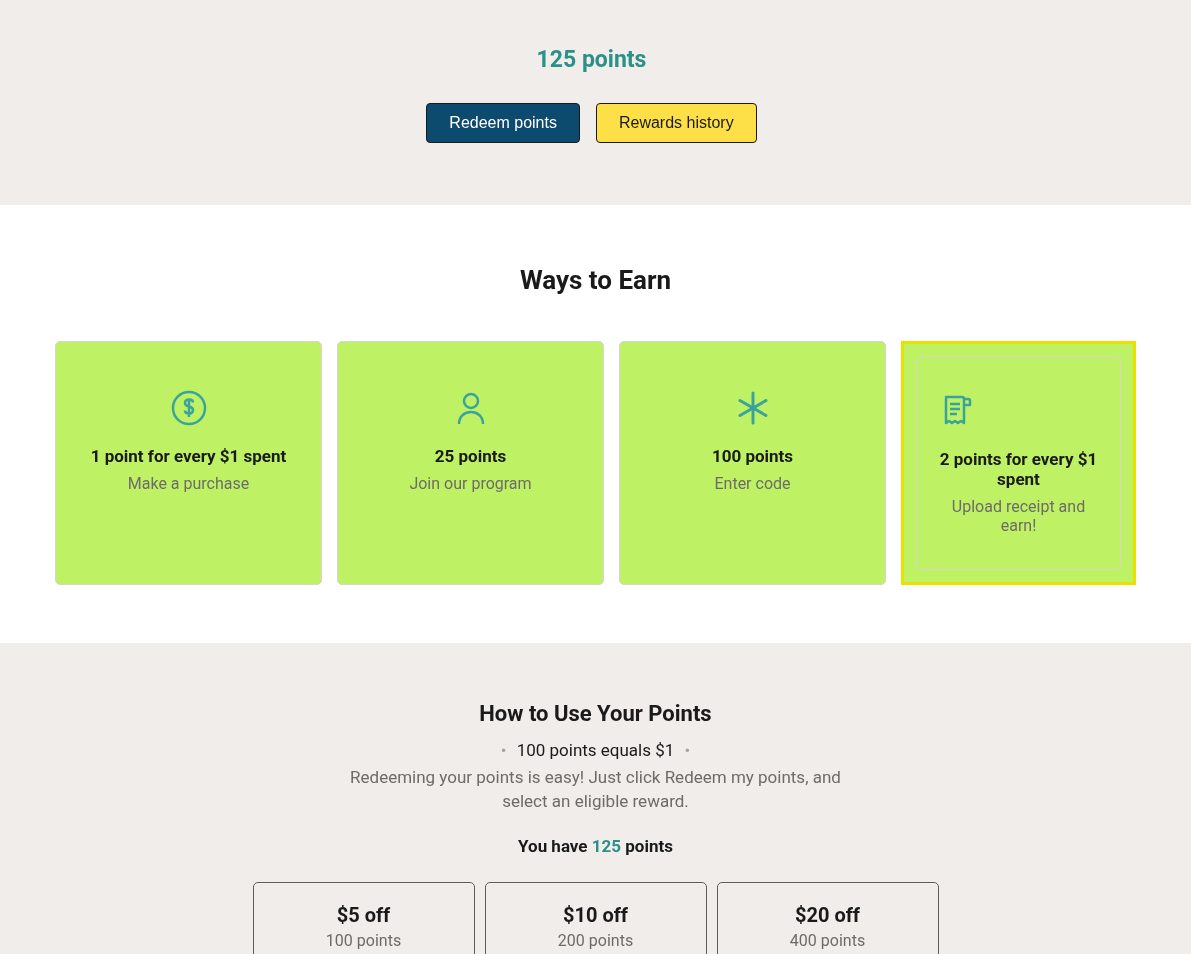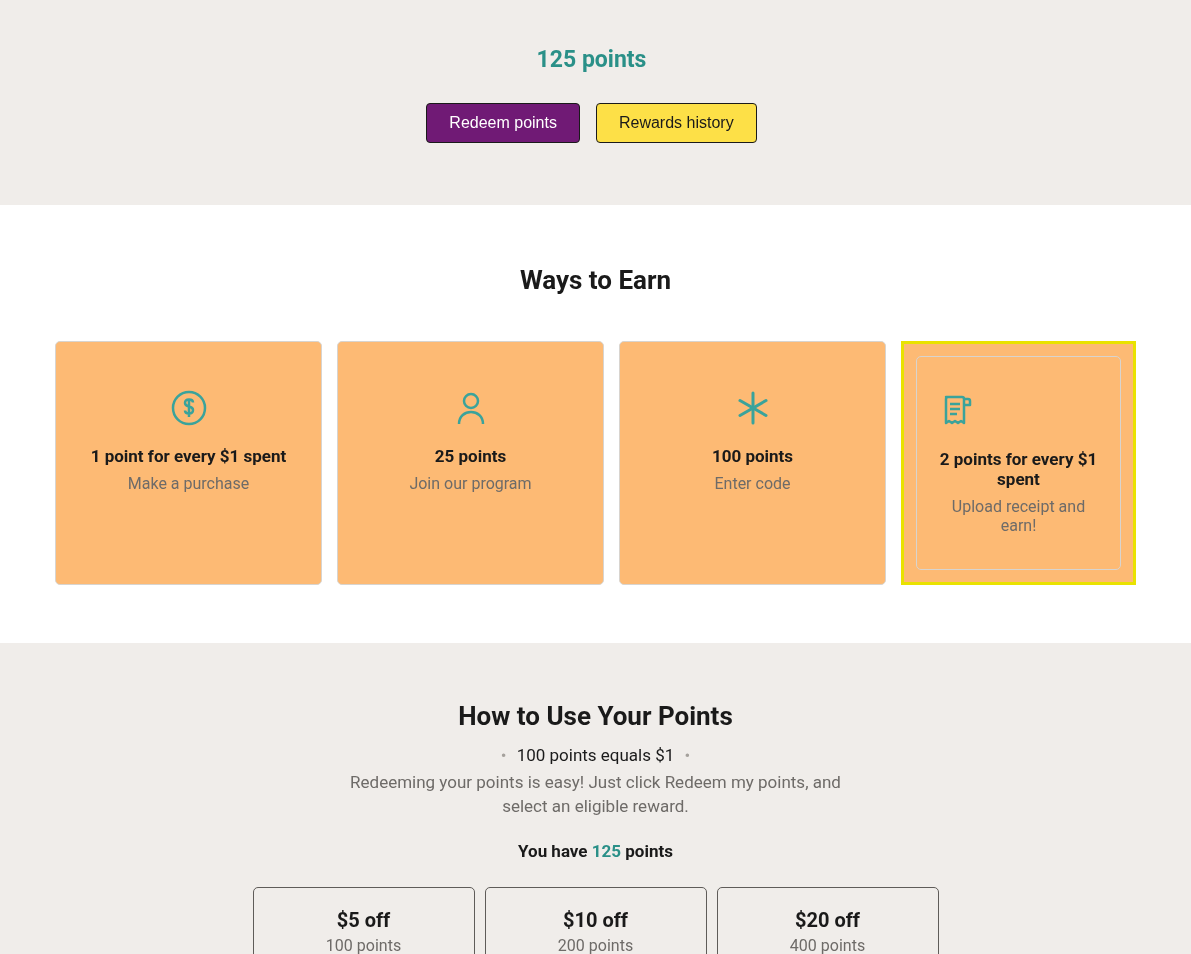--- a/index.html
+++ b/index.html
@@ -26,21 +26,21 @@
   }
   .btn {
     border-radius: 4px;
     padding: 10px 22px;
     font-size: 16px;
     font-weight: 400;
     cursor: pointer;
     border: 1px solid #1a1a1a;
   }
   .btn-primary {
-    background: #701a75;
+    background: #0c4a6e;
     color: #fff;
   }
   .btn-secondary {
     background: #fde047;
     color: #1a1a1a;
   }
   .ways {
     background: #fff;
     text-align: center;
     padding: 60px 55px 58px 55px;
@@ -57,21 +57,21 @@
   }
   .card {
     flex: 1;
     border: 1px solid #d8d4cf;
     border-radius: 5px;
     padding: 46px 18px;
     display: flex;
     flex-direction: column;
     align-items: center;
     gap: 8px;
-    background: #fdba74;
+    background: #bef264;
   }
   .card.highlight-outer {
     padding: 0;
     border: 3px solid #e9e200;
     border-radius: 0;
   }
   .card.highlight-outer .card-inner {
     margin: 12px;
     border: 1px solid #d8d4cf;
     border-radius: 5px;
@@ -100,21 +100,21 @@
   .card-sub {
     font-size: 16px;
     color: #6e6b68;
   }
   .howto {
     background: #f0edea;
     text-align: center;
     padding: 58px 0 40px 0;
   }
   .howto h2 {
-    font-size: 26px;
+    font-size: 22px;
     font-weight: 700;
     margin-bottom: 14px;
   }
   .bullet-line {
     font-size: 17px;
     color: #1a1a1a;
     margin-bottom: 6px;
   }
   .bullet-line .dot { color: #a5a19c; margin: 0 6px; }
   .howto-desc {

